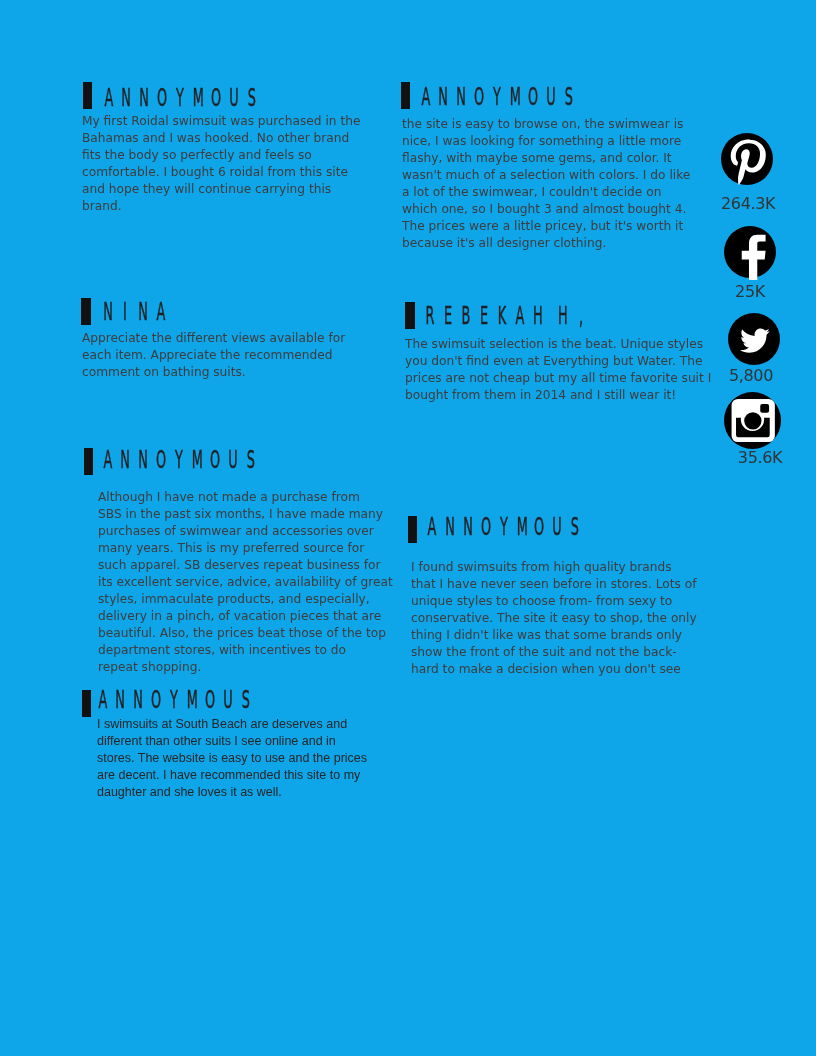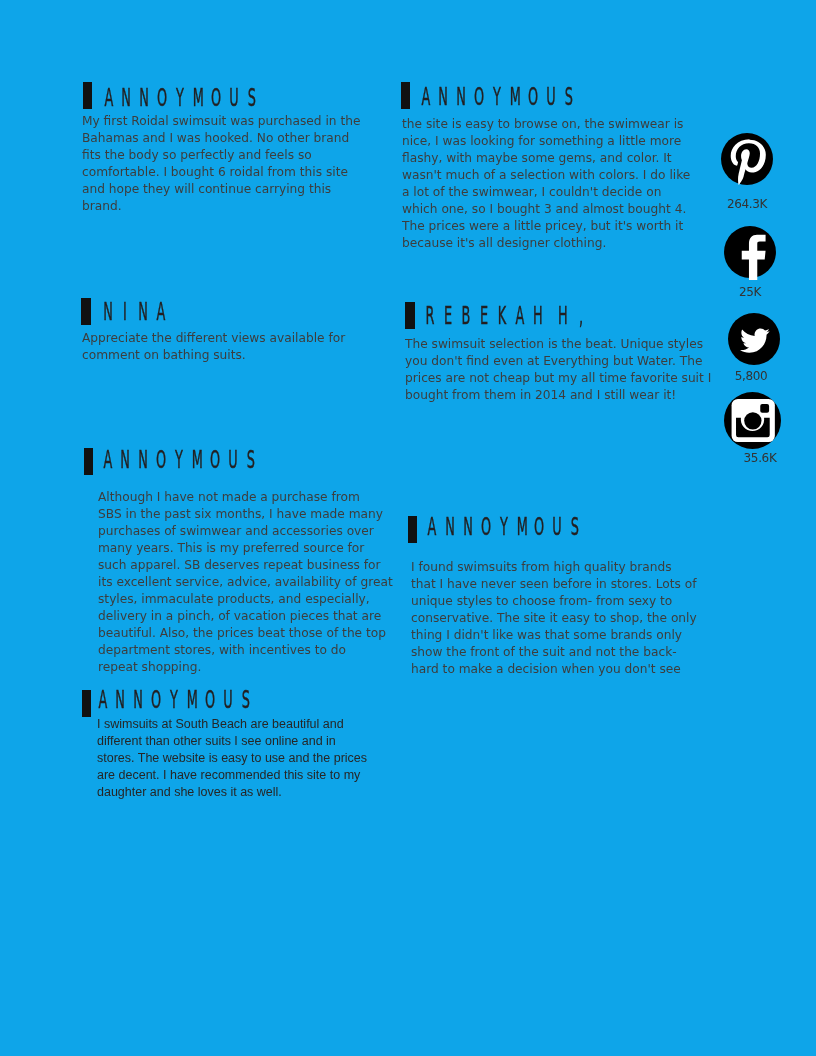--- a/index.html
+++ b/index.html
@@ -44,21 +44,21 @@
   .tline { white-space:nowrap; backface-visibility:hidden; }
   .btxt.alt { font-family:"Liberation Sans", sans-serif; font-size:12.5px; color:#262626; }
 
   
   .social { position:absolute; left:0; top:0; width:816px; height:1056px; }
   .sitem { position:absolute; }
   .sicon { display:block; }
   .scount {
     font-family:"DejaVu Sans", sans-serif;
     position:absolute;
-    font-size:12px; line-height:14px; color:#333; text-align:center; letter-spacing:-0.35px;
+    font-size:16px; line-height:14px; color:#333; text-align:center; letter-spacing:-0.35px;
     white-space:nowrap; backface-visibility:hidden;
   }
 </style>
 </head>
 <body>
 
 <div class="page">
 
   <div class="tcard" style="left:82px; top:82px; width:292px;">
     <div class="hd">
@@ -75,20 +75,21 @@
       </div>
   </div>
 
   <div class="tcard" style="left:81px; top:298px; width:292px;">
     <div class="hd">
       <span class="bar" style="left:0.2px"></span>
       <span class="hname" style="top:-0.2px"><span>N</span><span>I</span><span>N</span><span>A</span></span>
     </div>
     <div class="btxt" style="margin-top:4px; margin-left:1px; width:268px;">
         <div class="tline">Appreciate the different views available for</div>
+        <div class="tline">each item. Appreciate the recommended</div>
         <div class="tline">comment on bathing suits.</div>
       </div>
   </div>
 
   <div class="tcard" style="left:84px; top:448px; width:300px;">
     <div class="hd">
       <span class="bar" style="left:-0.3px"></span>
       <span class="hname" style="top:-2.2px; left:14.5px"><span>A</span><span>N</span><span>N</span><span>O</span><span>Y</span><span>M</span><span>O</span><span>U</span><span>S</span></span>
     </div>
     <div class="btxt" style="margin-top:13px; margin-left:14px; width:288px;">
@@ -105,21 +106,21 @@
         <div class="tline">repeat shopping.</div>
       </div>
   </div>
 
   <div class="tcard" style="left:82px; top:690px; width:300px;">
     <div class="hd">
       <span class="bar" style="left:-0.1px"></span>
       <span class="hname" style="top:-4.2px; left:11.5px"><span>A</span><span>N</span><span>N</span><span>O</span><span>Y</span><span>M</span><span>O</span><span>U</span><span>S</span></span>
     </div>
     <div class="btxt alt" style="margin-top:-2px; margin-left:15px; width:272px;">
-        <div class="tline">I swimsuits at South Beach are beautiful and</div>
+        <div class="tline">I swimsuits at South Beach are deserves and</div>
         <div class="tline">different than other suits I see online and in</div>
         <div class="tline">stores. The website is easy to use and the prices</div>
         <div class="tline">are decent. I have recommended this site to my</div>
         <div class="tline">daughter and she loves it as well.</div>
       </div>
   </div>
 
   <div class="tcard" style="left:401px; top:82px; width:310px;">
     <div class="hd">
       <span class="bar" style="left:-0.1px"></span>

